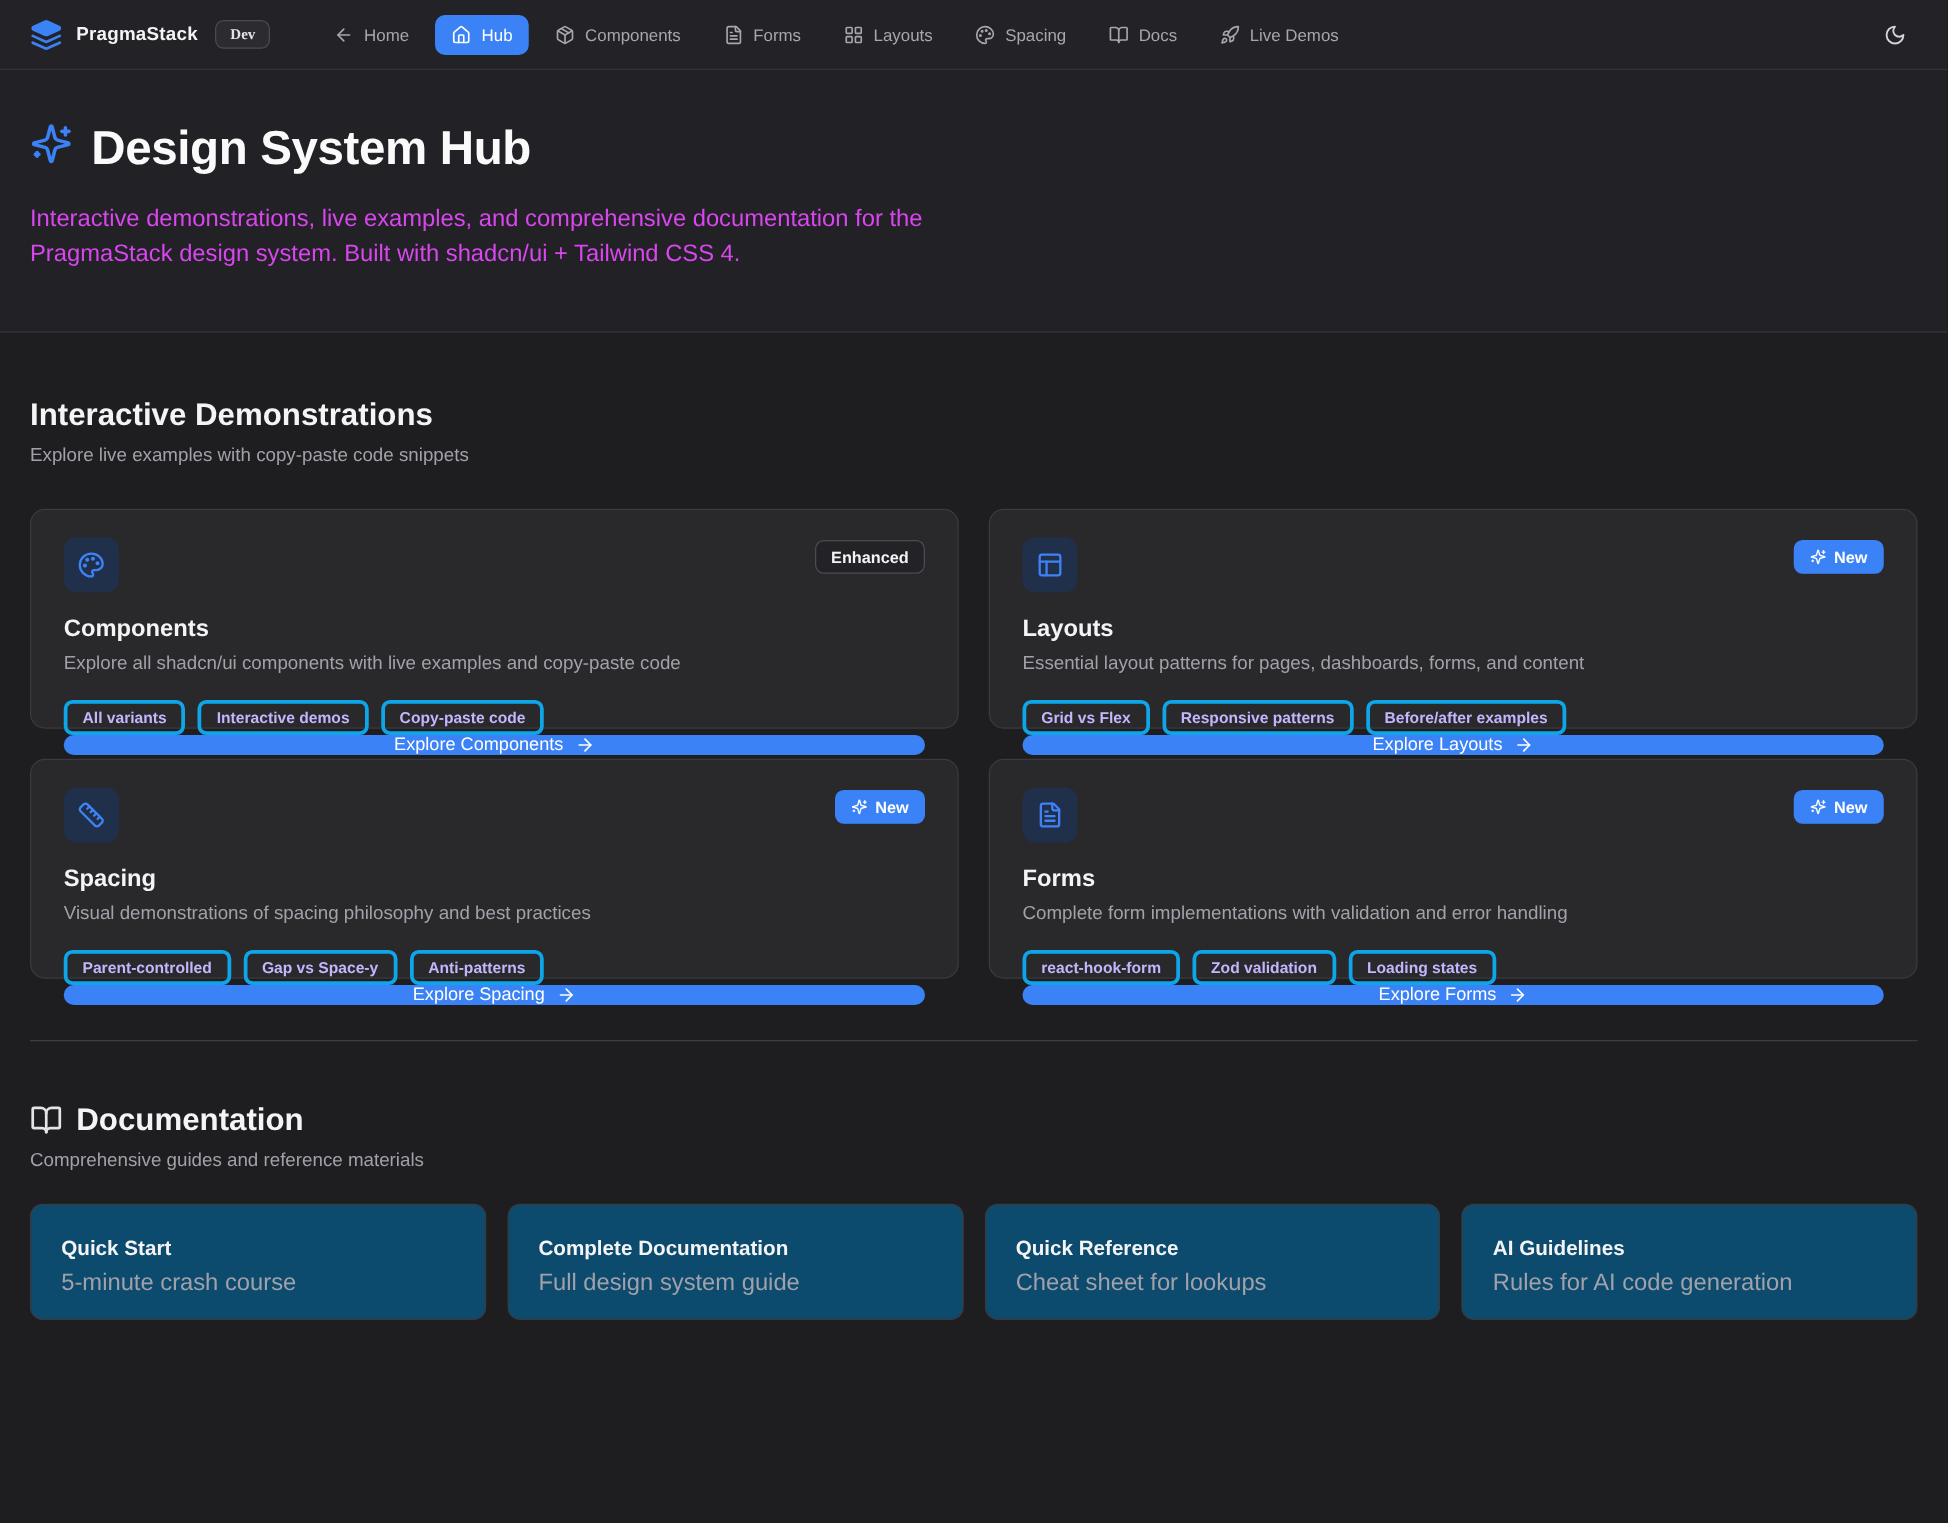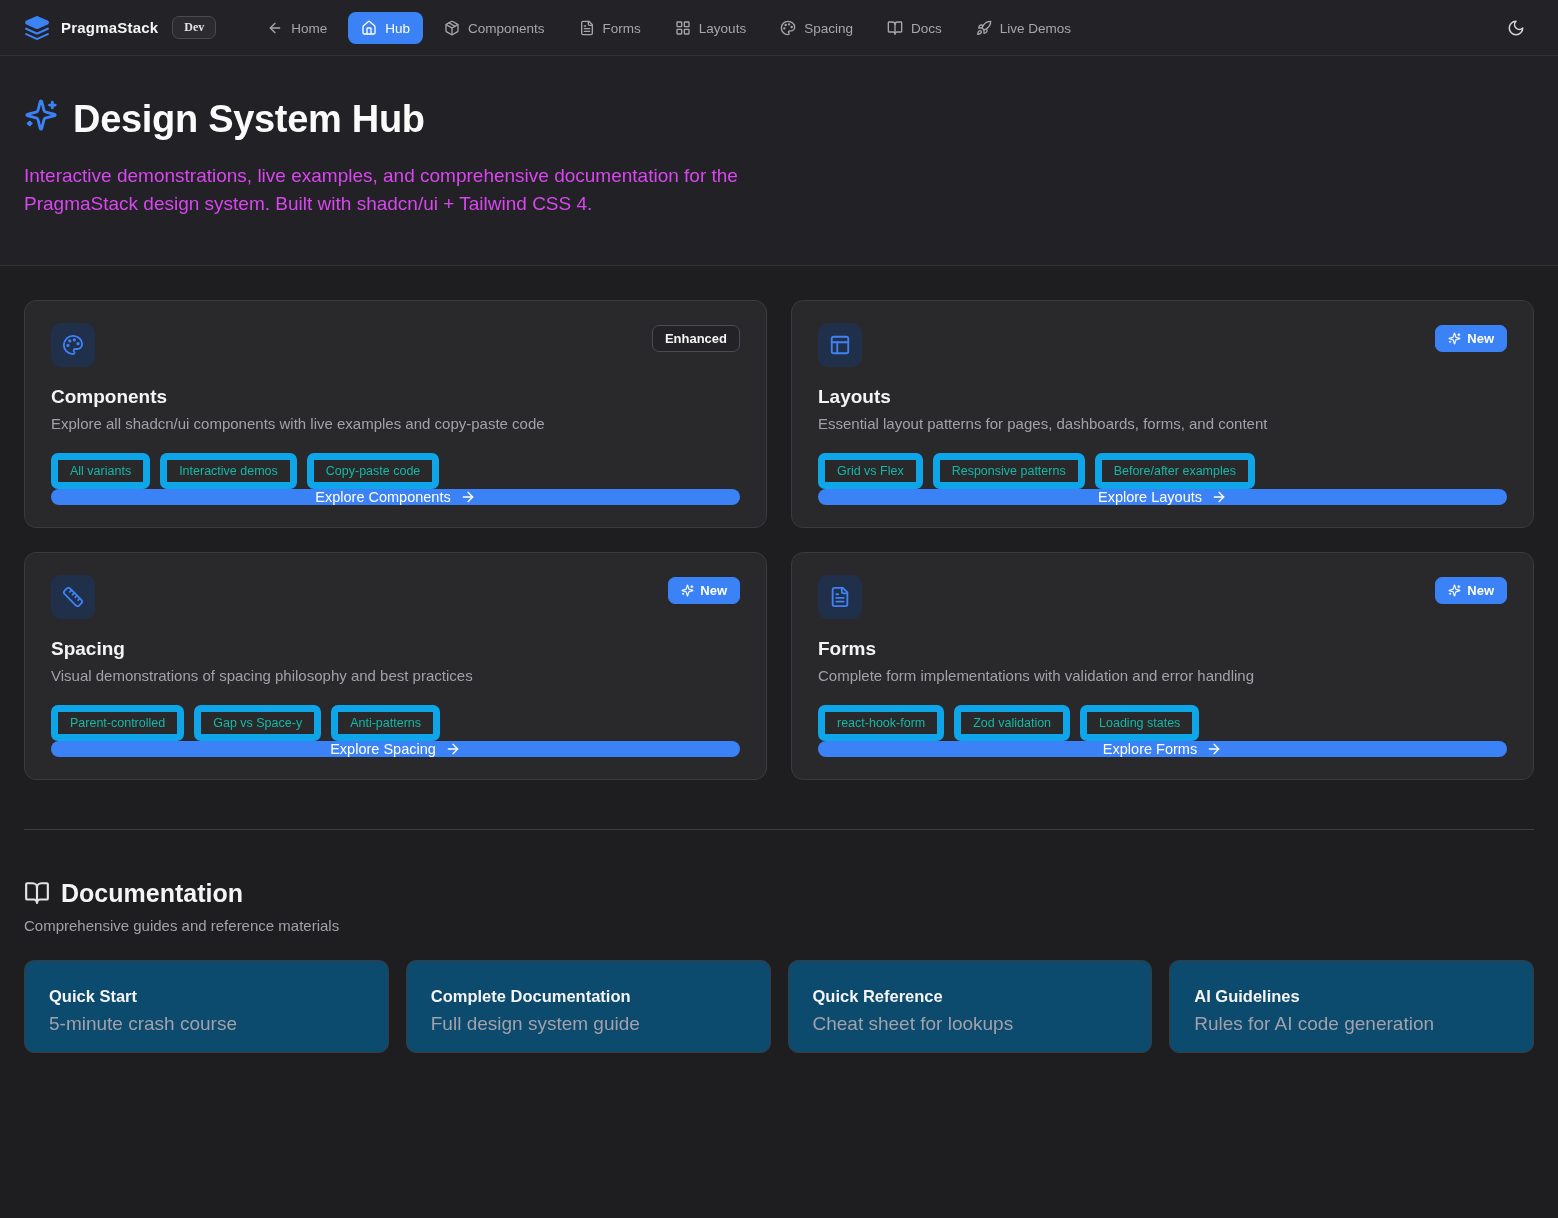--- a/index.html
+++ b/index.html
@@ -57,39 +57,39 @@
   
   .main { padding:0 24px; }
   .section-head { margin-top:52px; }
   .section-title { font-size:25px; font-weight:700; color:#f4f4f5; display:flex; align-items:center; gap:11px; }
   .section-title .ic { color:#e4e4e7; }
   .section-sub { margin-top:9px; font-size:15px; color:#a1a1aa; }
 
   .demo-grid { margin-top:34px; display:grid; grid-template-columns:1fr 1fr; gap:24px; }
   .demo-card {
     background:#29292c; border:1px solid #3a3a3f; border-radius:12px;
-    padding:22px 26px; height:228px; display:flex; flex-direction:column;
+    padding:22px 26px; height:176px; display:flex; flex-direction:column;
   }
   .card-top { display:flex; align-items:flex-start; justify-content:space-between; }
   .icon-tile {
     width:44px; height:44px; border-radius:10px; background:#20304b;
     display:flex; align-items:center; justify-content:center; color:#3f82f6;
   }
   .badge {
     font-size:13px; font-weight:700; border-radius:7px; padding:5px 12px;
     display:inline-flex; align-items:center; gap:6px; margin-top:2px;
   }
   .badge-outline { color:#f4f4f5; background:#232327; border:1px solid #4b4b52; }
   .badge-primary { color:#ffffff; background:#3b82f6; border:1px solid #3b82f6; }
   .card-title { margin-top:19px; font-size:19px; font-weight:700; color:#f4f4f5; }
   .card-desc { margin-top:7px; font-size:15px; color:#a1a1aa; }
   .tag-row { margin-top:21px; display:flex; gap:10px; }
   .tag {
-    font-size:12.5px; font-weight:400; color:#14b8a6; background:transparent;
-    border:7px solid #0ea5e9; border-radius:7px; padding:4px 12px; white-space:nowrap;
+    font-size:12.5px; font-weight:700; color:#c4b5fd; background:transparent;
+    border:3px solid #0ea5e9; border-radius:7px; padding:4px 12px; white-space:nowrap;
   }
   .explore-btn {
     margin-top:auto; width:100%; height:34px; border:none; border-radius:8px;
     background:#3b82f6; color:#ffffff; font-family:Liberation Sans, sans-serif; font-size:14.5px; font-weight:500;
     display:flex; align-items:center; justify-content:center; gap:9px; cursor:pointer;
   }
   .explore-btn .ic { color:#ffffff; }
 
   .section-divider { border:none; border-top:1px solid #3d3d42; margin-top:49px; }
 
@@ -224,20 +224,24 @@
           <path d="M5 18H3"></path>
         </svg>
       </span>
     <h1 class="hero-title">Design System Hub</h1>
   </div>
   <p class="hero-sub">Interactive demonstrations, live examples, and comprehensive documentation for the PragmaStack design system. Built with shadcn/ui + Tailwind CSS 4.</p>
 </section>
 
 <main class="main">
 
+  <div class="section-head">
+    <h2 class="section-title">Interactive Demonstrations</h2>
+    <p class="section-sub">Explore live examples with copy-paste code snippets</p>
+  </div>
 
   <div class="demo-grid">
 
     <article class="demo-card">
       <div class="card-top">
         <span class="icon-tile">
             <span class="ic ic-22">
               <svg viewBox="0 0 24 24" fill="none" stroke="currentColor" stroke-width="2" stroke-linecap="round" stroke-linejoin="round">
                 <circle cx="13.5" cy="6.5" r=".8" fill="currentColor"></circle>
                 <circle cx="17.5" cy="10.5" r=".8" fill="currentColor"></circle>

